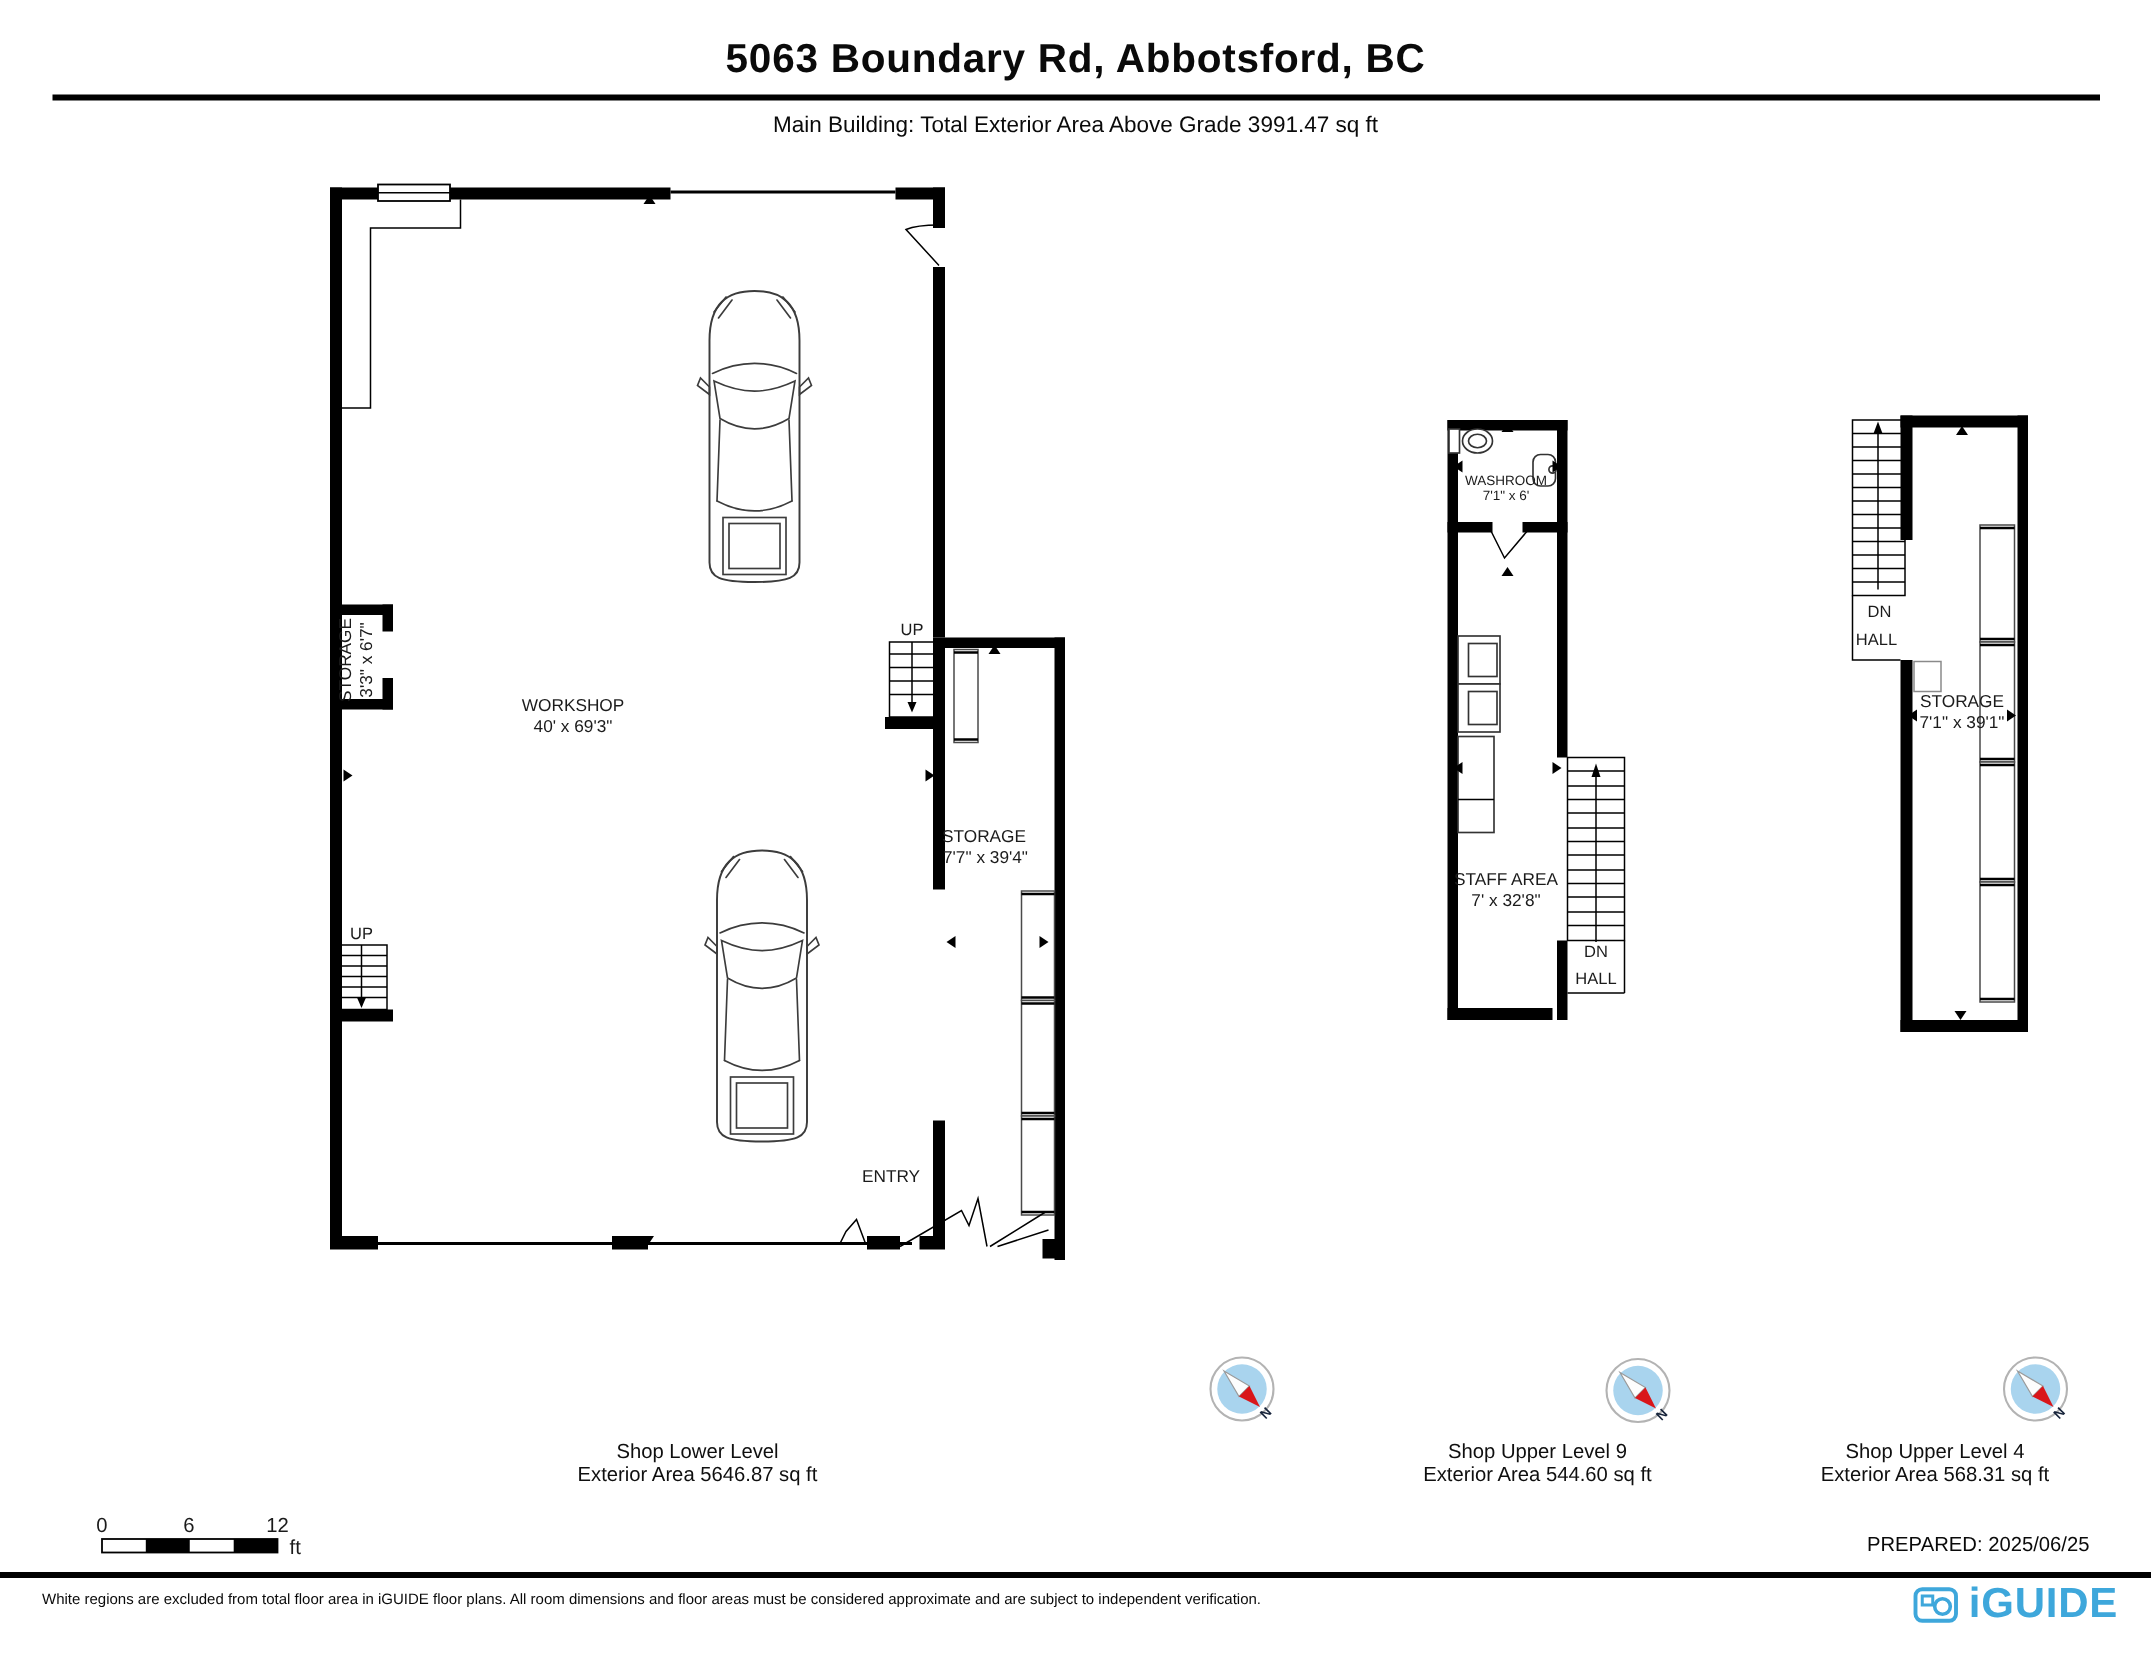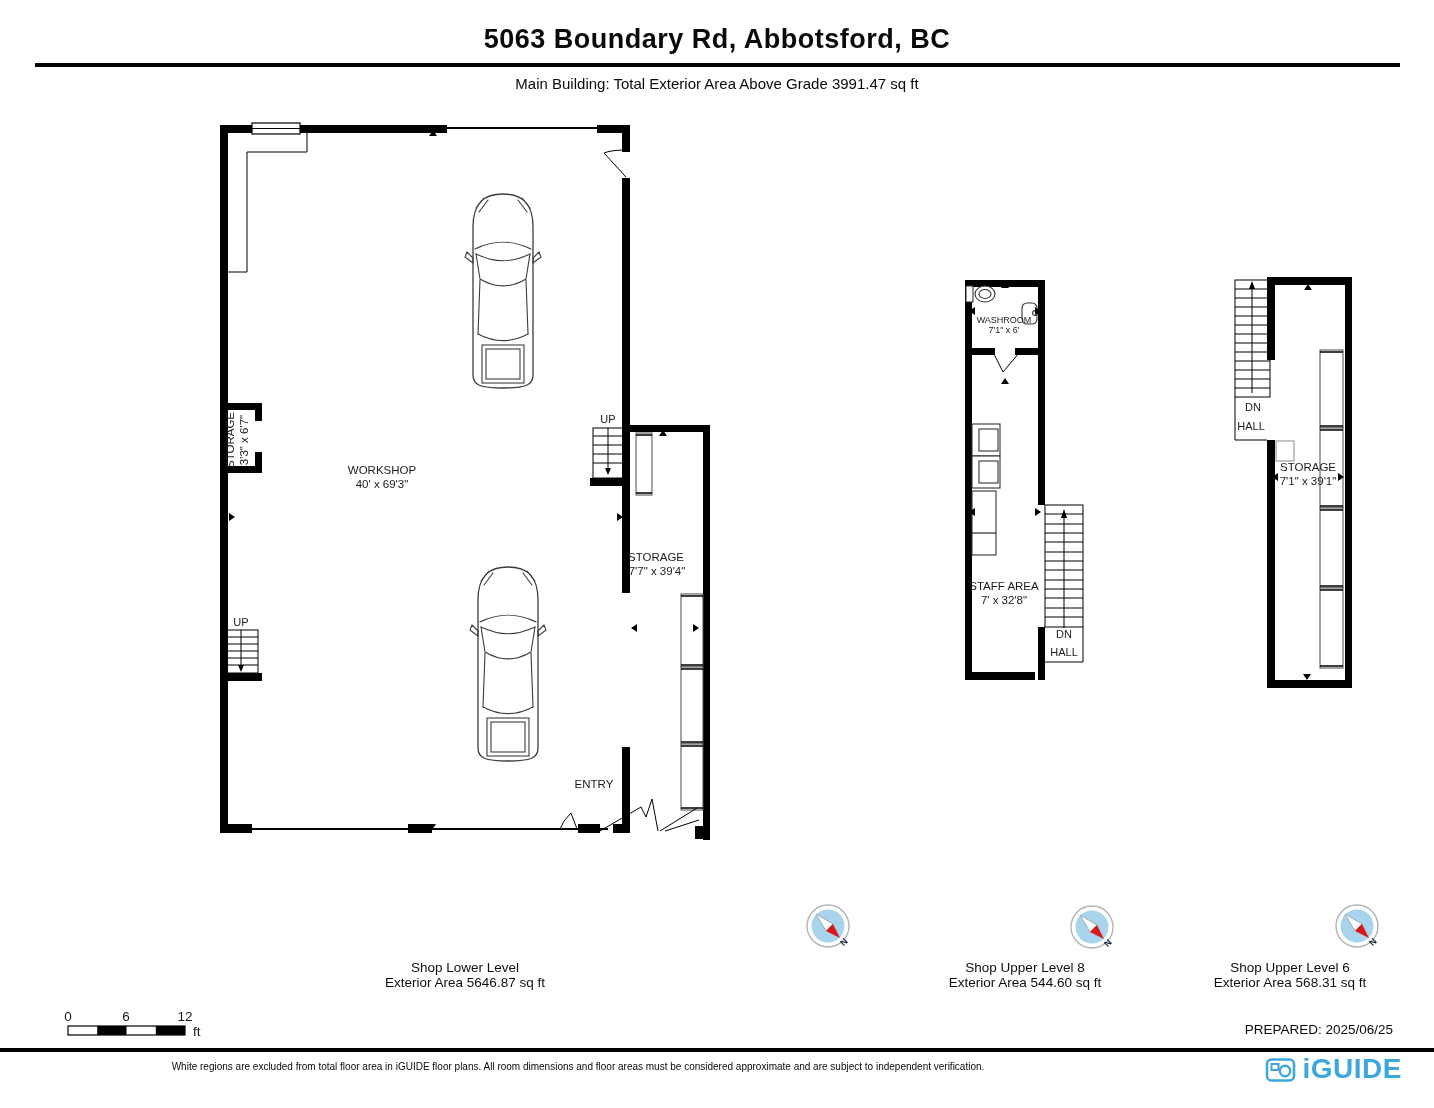--- a/index.html
+++ b/index.html
@@ -1,17 +1,17 @@
 <!DOCTYPE html>
 <html><head>
 <meta charset="utf-8">
 <style>
   html,body{margin:0;padding:0;background:#fff;}
   body{width:1434px;height:1108px;position:relative;font-family:"Liberation Sans",sans-serif;color:#111;overflow:hidden;}
-  .abs{position:absolute;text-align:center;}
+  .abs{position:absolute;}
   
   #title{left:0;top:24px;width:1434px;text-align:center;font-size:27px;font-weight:bold;letter-spacing:.5px;color:#0a0a0a;}
   #title-rule{left:35px;top:63px;width:1365px;height:3.5px;background:#000;}
   #subtitle{left:0;top:75px;width:1434px;text-align:center;font-size:15px;color:#0a0a0a;}
   
   #plan-svg{position:absolute;left:0;top:0;width:1434px;height:1108px;}
   .wall{fill:#000;}
   .thin{stroke:#000;stroke-width:1;fill:none;}
   .fixture{stroke:#333;stroke-width:1.1;fill:#fff;}
   .shelf{stroke:#4a4a4a;stroke-width:1;fill:#fff;}
@@ -27,21 +27,21 @@
   .t-ft{font-size:13.5px;text-anchor:start;}
   .t-n{font-size:9px;font-weight:bold;fill:#16233a;}
   
   .caption{position:absolute;width:260px;text-align:center;color:#0f0f0f;}
   .cap-title{font-size:13.5px;font-weight:normal;line-height:15px;}
   .cap-area{font-size:13.5px;line-height:15px;}
   
   #prepared{right:41px;top:1022px;font-size:13.5px;color:#0a0a0a;}
   #footer-rule{left:0;top:1048px;width:1434px;height:4px;background:#000;}
   #disclaimer{left:28px;top:1061px;width:1100px;font-size:10px;color:#0a0a0a;}
-  #logo{right:32px;top:1053px;display:flex;align-items:center;gap:6px;}
+  #logo{right:22px;top:1053px;display:flex;align-items:center;gap:6px;}
   #logo .brand{font-size:28px;font-weight:bold;color:#3ea7db;letter-spacing:.5px;}
 </style>
 </head>
 <body>
 
 <div class="abs" id="title">5063 Boundary Rd, Abbotsford, BC</div>
 <div class="abs" id="title-rule"></div>
 <div class="abs" id="subtitle">Main Building: Total Exterior Area Above Grade 3991.47 sq ft</div>
 
 <svg id="plan-svg" viewBox="0 0 1434 1108">
@@ -269,25 +269,25 @@
     <rect x="155.8" y="1026" width="29.2" height="9" fill="#000"></rect>
     <text class="t-ft" x="193" y="1036">ft</text>
   </g>
 </svg>
 
 <div class="caption" style="left:335px;top:960px">
   <div class="cap-title">Shop Lower Level</div>
   <div class="cap-area">Exterior Area 5646.87 sq ft</div>
 </div>
 <div class="caption" style="left:895px;top:960px">
-  <div class="cap-title">Shop Upper Level 8</div>
+  <div class="cap-title">Shop Upper Level 9</div>
   <div class="cap-area">Exterior Area 544.60 sq ft</div>
 </div>
 <div class="caption" style="left:1160px;top:960px">
-  <div class="cap-title">Shop Upper Level 6</div>
+  <div class="cap-title">Shop Upper Level 4</div>
   <div class="cap-area">Exterior Area 568.31 sq ft</div>
 </div>
 
 <div class="abs" id="prepared">PREPARED: 2025/06/25</div>
 
 <div class="abs" id="footer-rule"></div>
 <div class="abs" id="disclaimer">White regions are excluded from total floor area in iGUIDE floor plans. All room dimensions and floor areas must be considered approximate and are subject to independent verification.</div>
 <div class="abs" id="logo">
   <svg width="32" height="27" viewBox="0 0 32 27">
     <rect x="2" y="3.5" width="27" height="21" rx="4.5" fill="none" stroke="#3ea7db" stroke-width="2.6"></rect>

